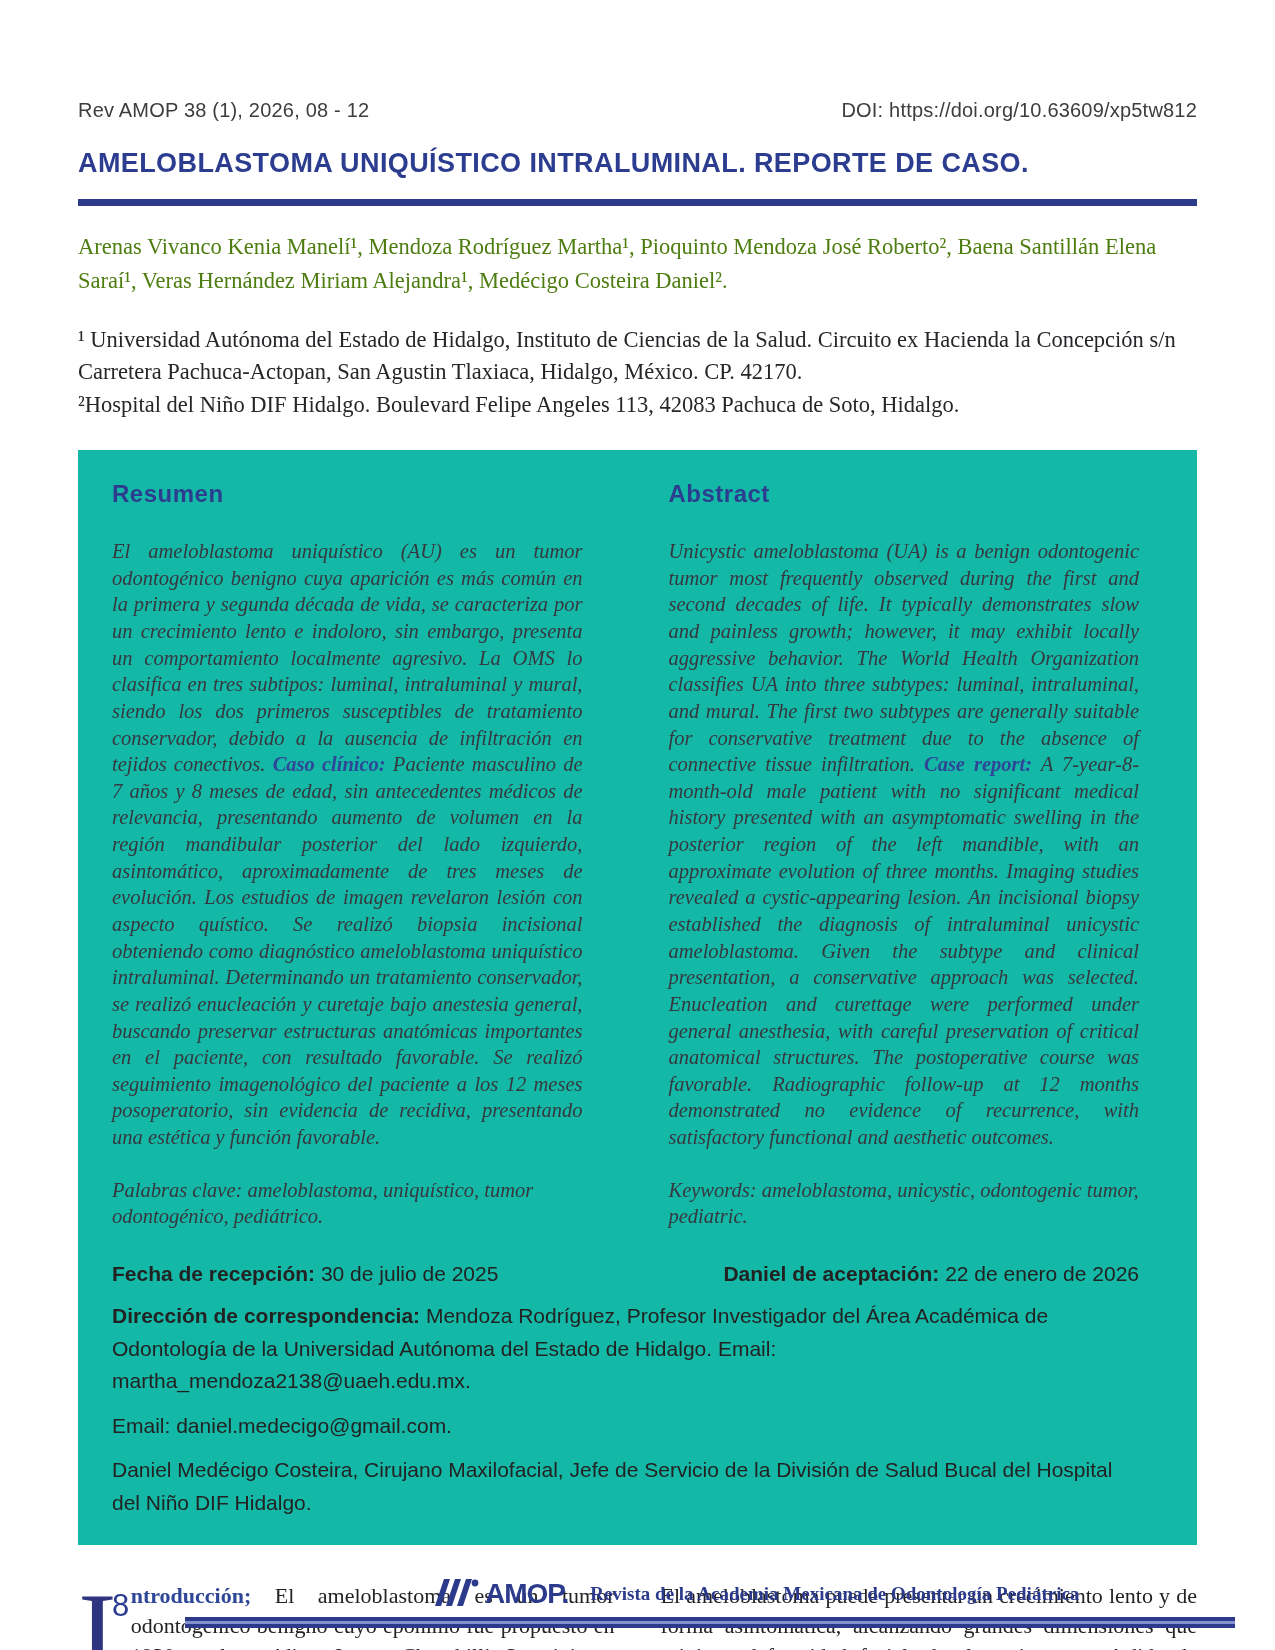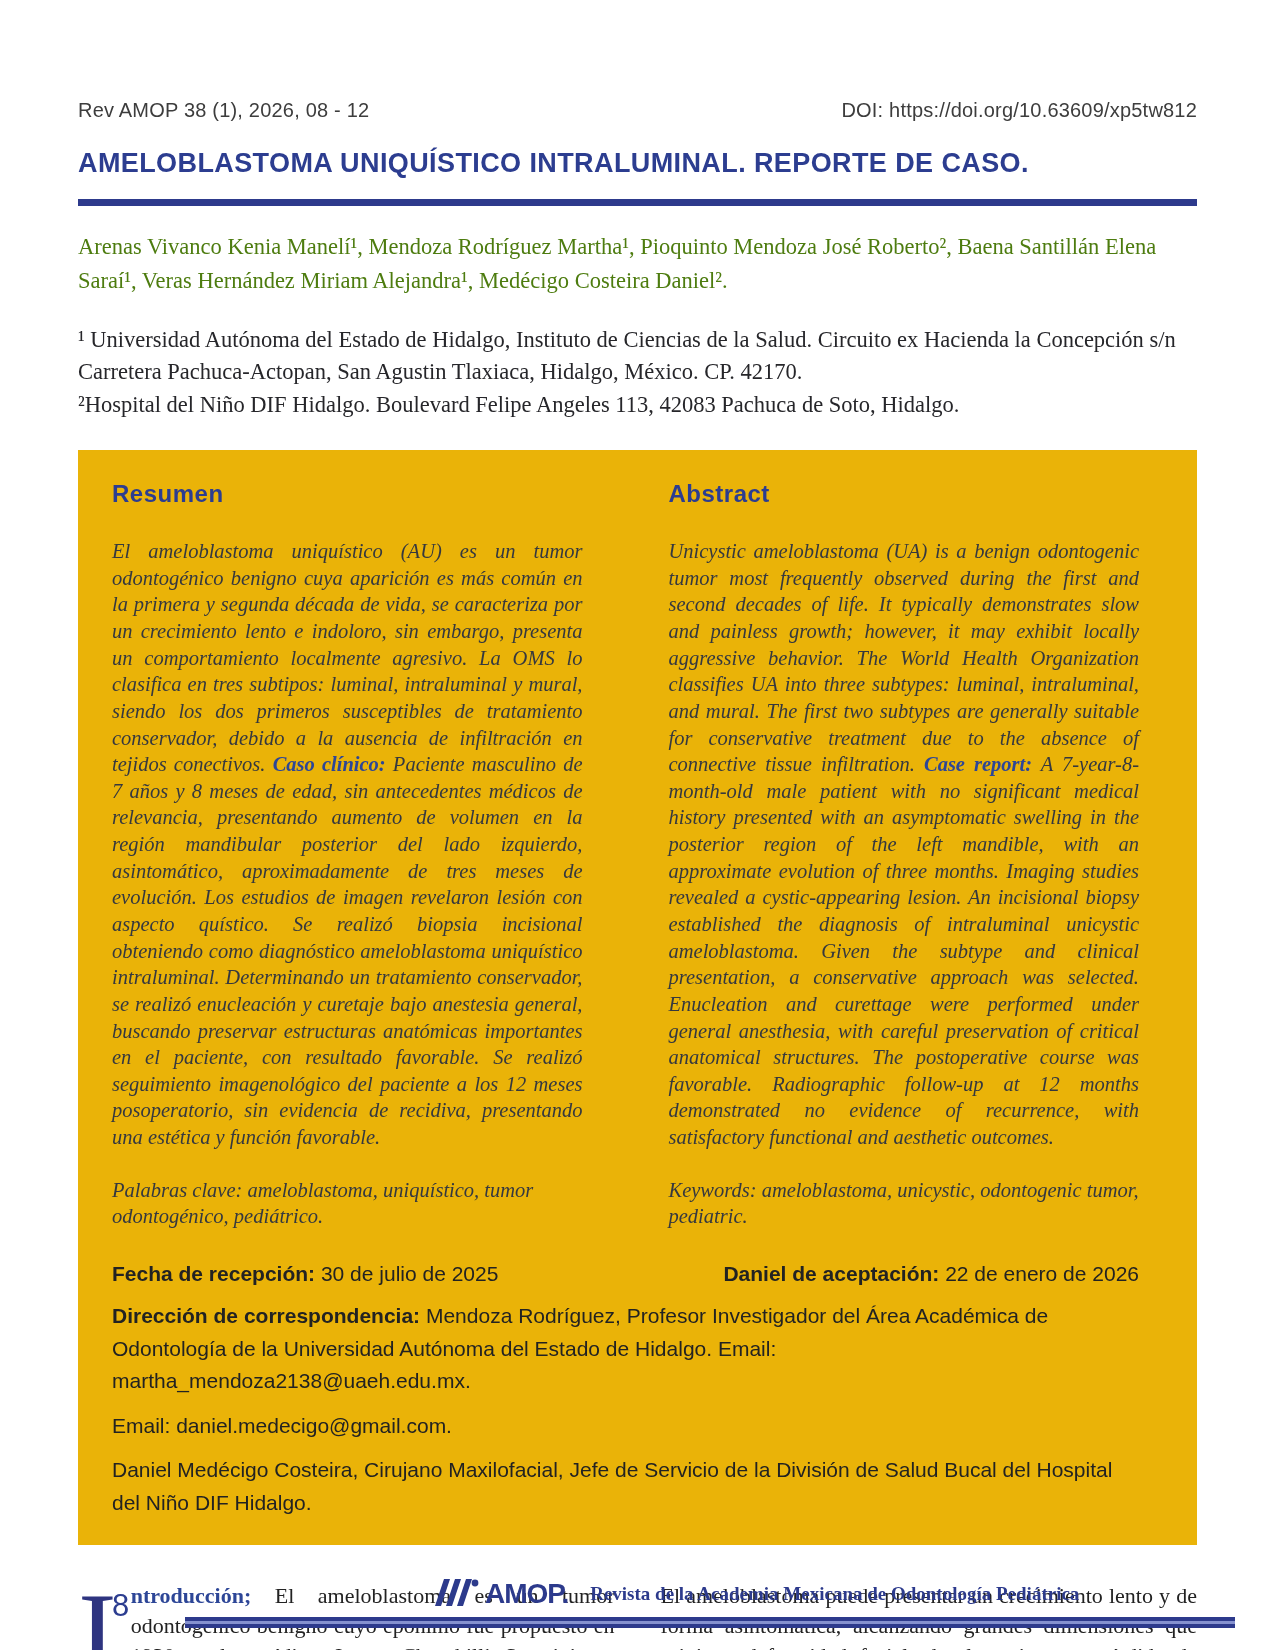--- a/index.html
+++ b/index.html
@@ -17,21 +17,21 @@
   .art-title { margin-top:26px; font-size:27px; font-weight:bold;
     color:#2c3d90; letter-spacing:0.4px; }
   .title-rule { margin-top:20px; height:7px; background:#2d3a8c; }
 
   
   .serif { font-family:"Liberation Serif","DejaVu Serif",serif; }
   .authors { margin-top:24px; font-size:22.5px; line-height:1.5; color:#4d7c0f; }
   .affils  { margin-top:26px; font-size:22.5px; line-height:1.46; color:#26262a; }
 
   
-  .abs-box { margin-top:28px; background:#eab308; padding:30px 58px 26px 34px; }
+  .abs-box { margin-top:28px; background:#14b8a6; padding:30px 58px 26px 34px; }
   .abs-cols { display:flex; gap:86px; }
   .abs-col { flex:1; min-width:0; }
   .col-head { font-size:24px; font-weight:bold; color:#2c3d90; letter-spacing:0.5px; }
   .col-body { margin-top:30px; font-family:"Liberation Serif","DejaVu Serif",serif;
     font-style:italic; font-size:20.5px; line-height:1.3; text-align:justify;
     color:#35383f; }
   .case-label { color:#2d4697; font-weight:bold; }
   .kw { margin-top:26px; font-family:"Liberation Serif","DejaVu Serif",serif;
     font-style:italic; font-size:20.5px; line-height:1.3; color:#35383f; }
 

